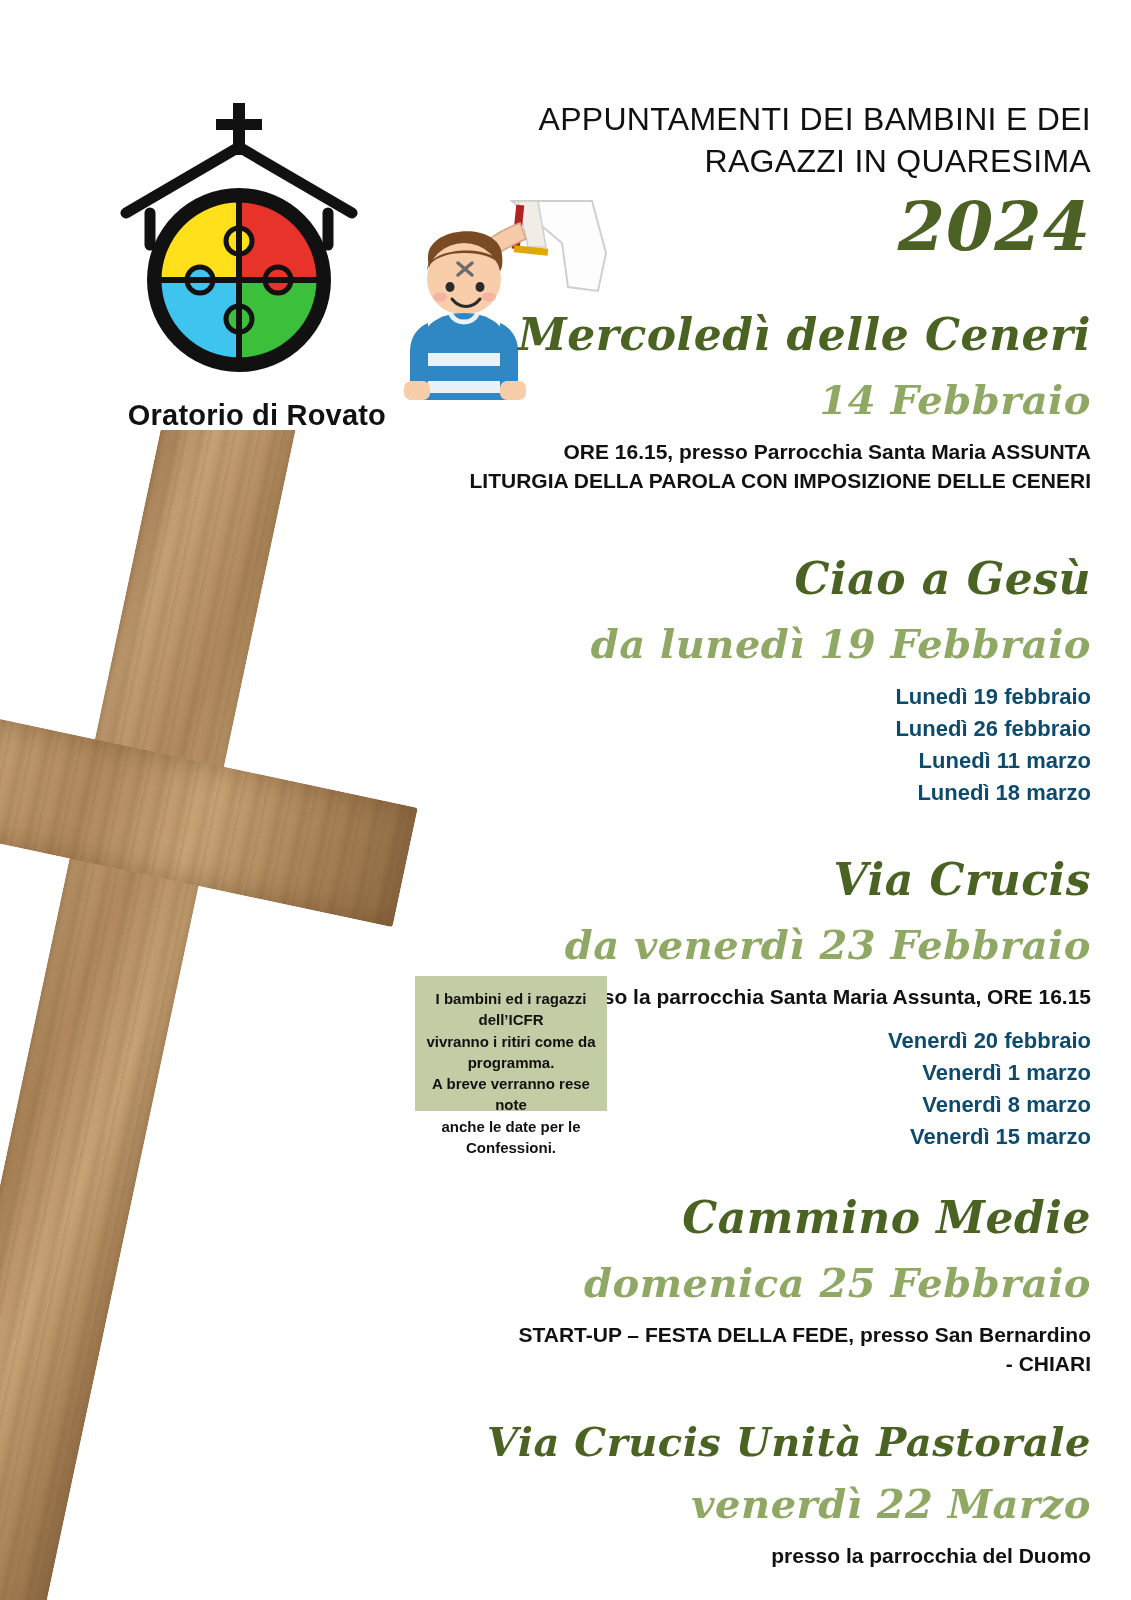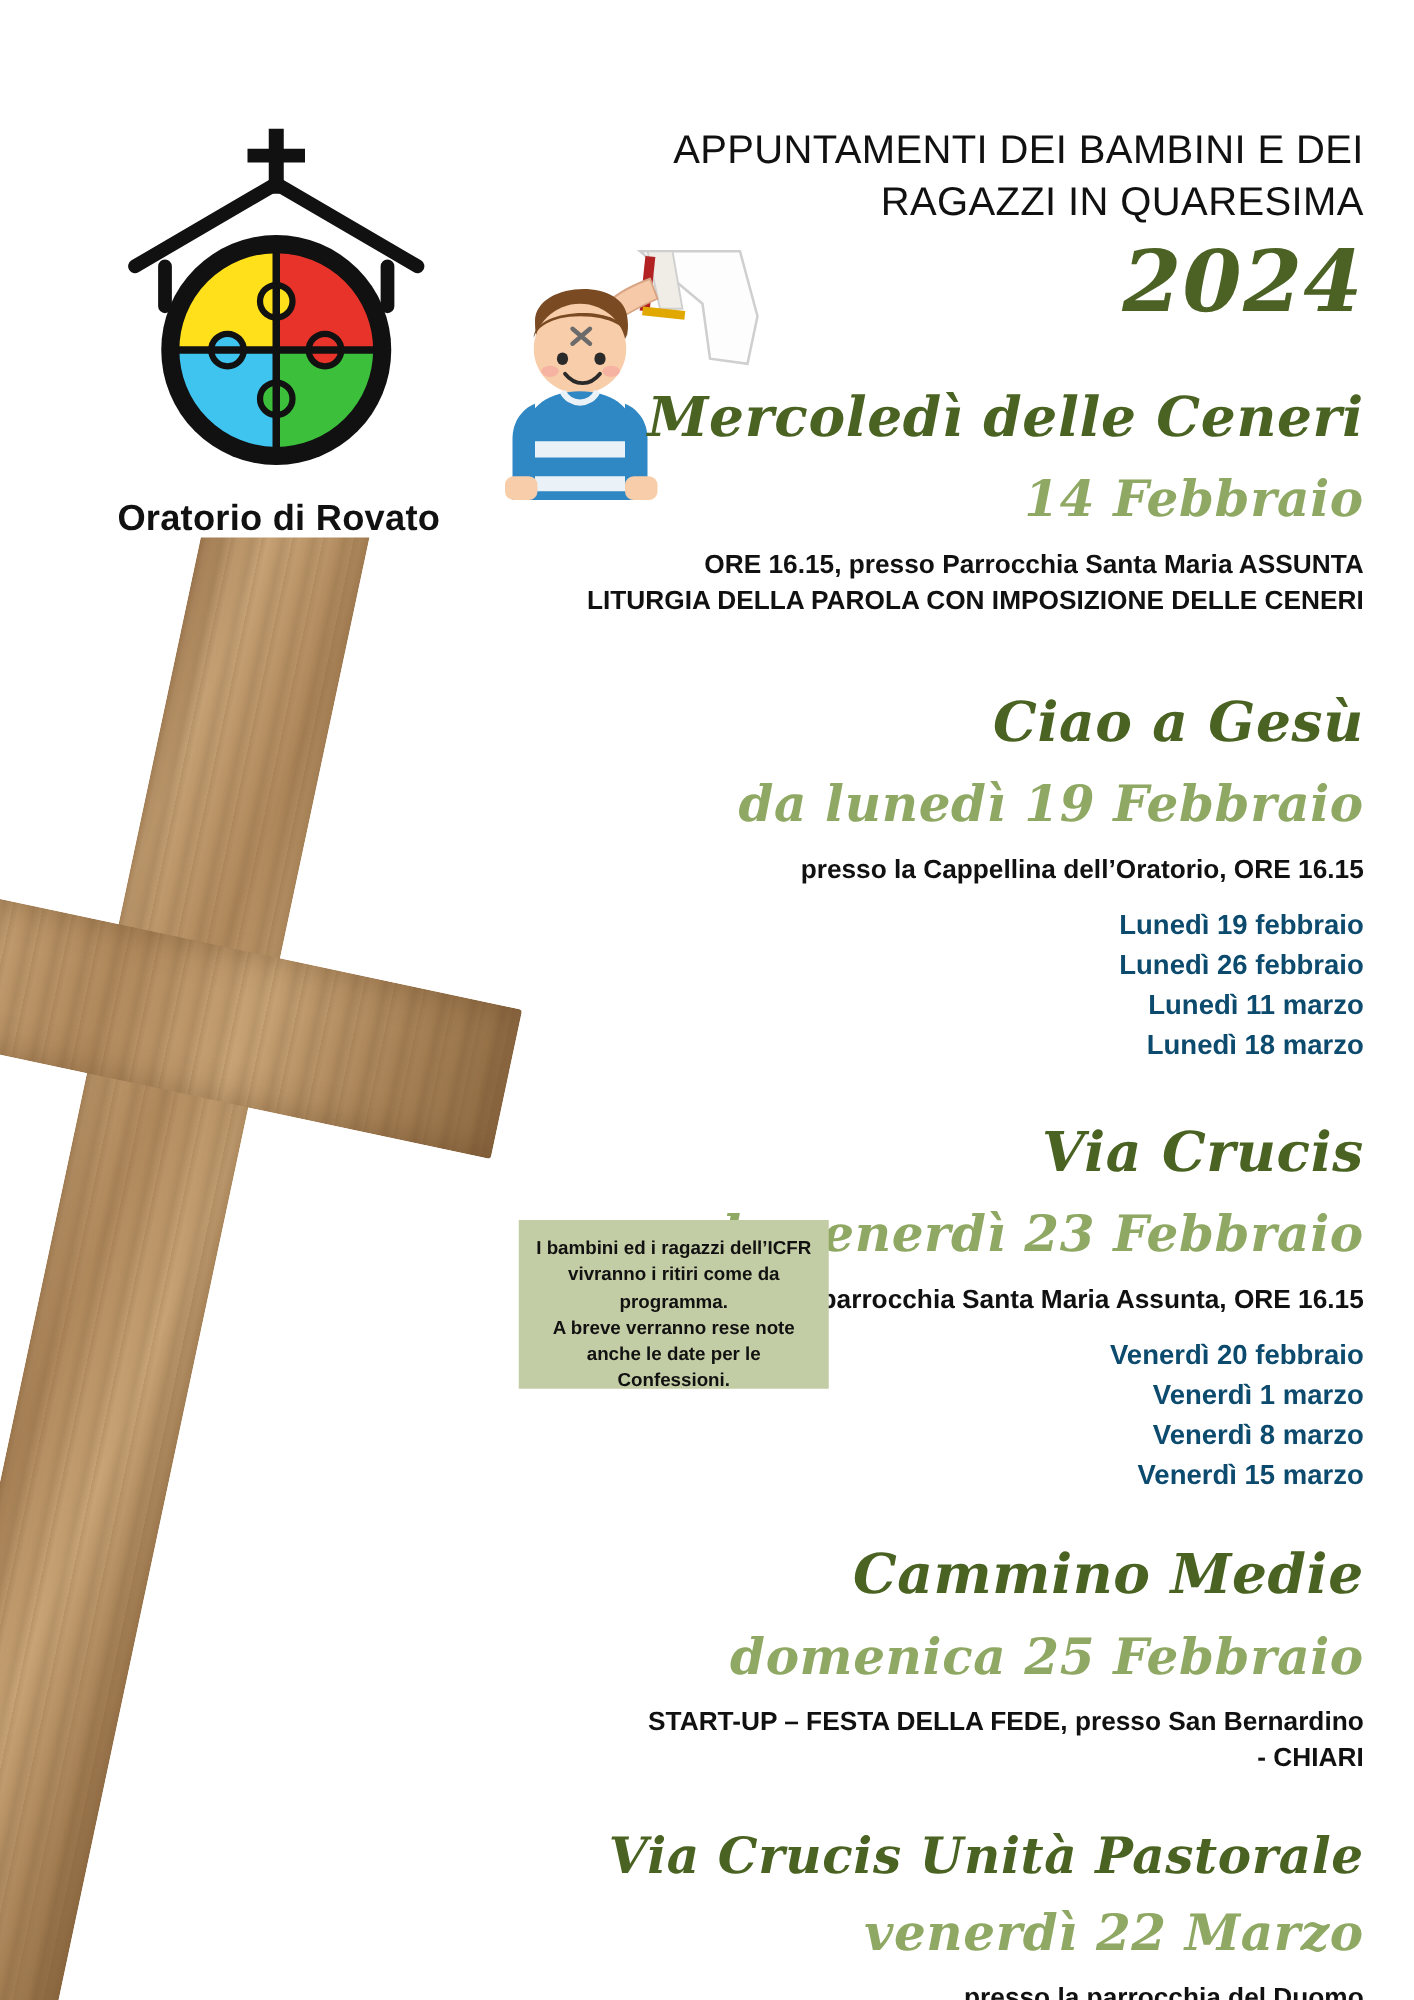--- a/index.html
+++ b/index.html
@@ -55,24 +55,24 @@
     top: 330px;
     width: 560px;
     height: 122px;
     transform: rotate(12deg);
     transform-origin: 60% 50%;
   }
 
   
   .logo-block {
     position: absolute;
-    left: 78px;
+    left: 96px;
     top: 95px;
     width: 290px;
-    text-align: center;
+    text-align: right;
   }
   .logo-art {
     position: relative;
     width: 250px;
     height: 300px;
     margin: 0 auto;
   }
   .logo-caption {
     font-size: 29px;
     font-weight: bold;
@@ -167,21 +167,21 @@
 
   .sp-1 { height: 52px; }
   .sp-2 { height: 40px; }
   .sp-3 { height: 34px; }
 
   
   .note-box {
     position: absolute;
     left: 415px;
     top: 976px;
-    width: 248px;
+    width: 192px;
     height: 135px;
     background: #c3cda5;
     color: #111;
     font-size: 15px;
     font-weight: bold;
     line-height: 1.42;
     text-align: center;
     padding: 12px 10px 0 10px;
     box-sizing: border-box;
   }
@@ -278,21 +278,20 @@
       <div class="ev-date">14 Febbraio</div>
       <div class="ev-sub">ORE 16.15, presso Parrocchia Santa Maria ASSUNTA</div>
       <div class="ev-sub" style="margin-top:0">LITURGIA DELLA PAROLA CON IMPOSIZIONE DELLE CENERI</div>
     </div>
 
     <div class="sp-1"></div>
 
     <div class="event">
       <div class="ev-title">Ciao a Gesù</div>
       <div class="ev-date">da lunedì 19 Febbraio</div>
-      <div class="ev-sub">presso la Cappellina dell’Oratorio, ORE 16.15</div>
       <div class="ev-list">
         <div>Lunedì 19 febbraio</div>
         <div>Lunedì 26 febbraio</div>
         <div>Lunedì 11 marzo</div>
         <div>Lunedì  18 marzo</div>
       </div>
     </div>
 
     <div class="sp-2"></div>
 

